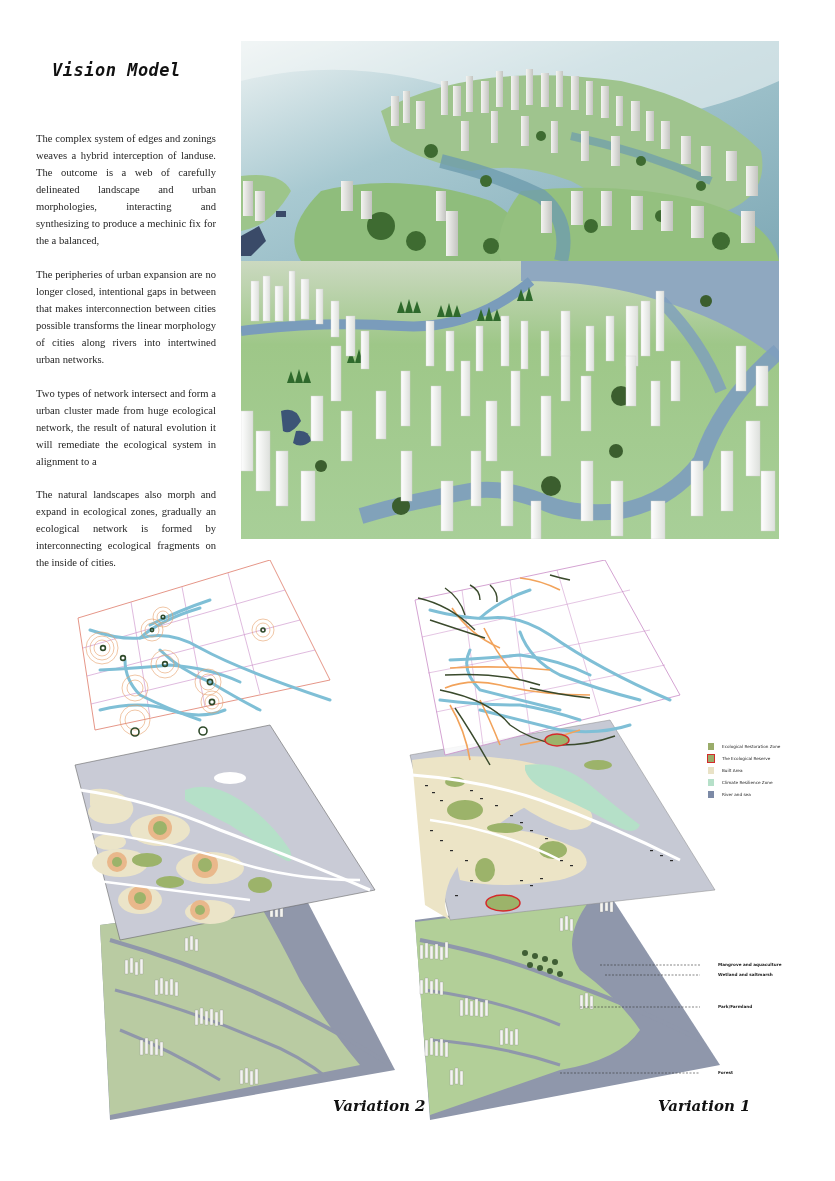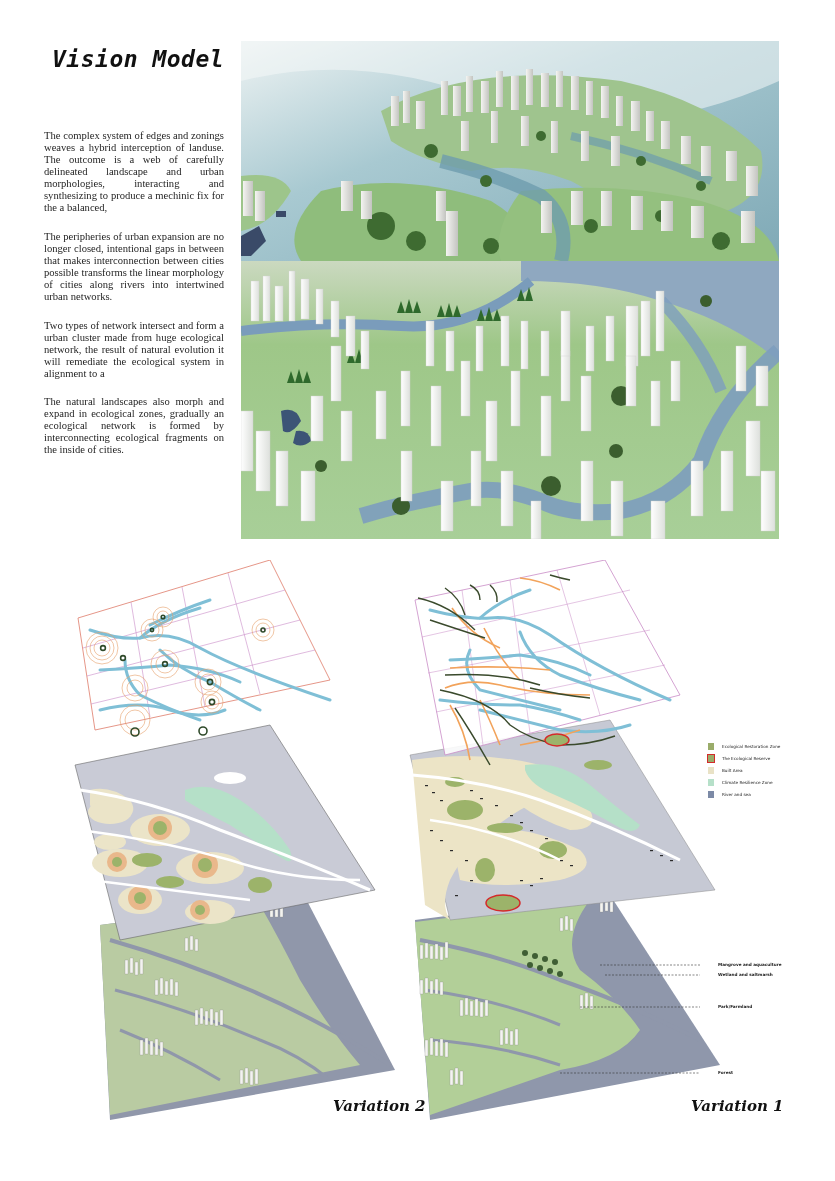--- a/index.html
+++ b/index.html
@@ -1,20 +1,20 @@
 <!DOCTYPE html>
 <html><head>
   <meta charset="utf-8">
   <style>
     html, body { margin: 0; padding: 0; background: #ffffff; }
     body { width: 835px; height: 1181px; position: relative; overflow: hidden; font-family: "Liberation Serif", serif; color: #1a1a1a; }
 
-    .title { position: absolute; left: 52px; top: 46px; font-family: "DejaVu Sans Mono", monospace; font-style: italic; font-weight: bold; font-size: 23px; letter-spacing: 0.5px; color: #111; }
-
-    .body-text { position: absolute; left: 44px; top: 130px; width: 180px; font-family: "Liberation Serif", serif; font-size: 10.6px; line-height: 12px; text-align: justify; color: #1e1e1e; }
+    .title { position: absolute; left: 52px; top: 60px; font-family: "DejaVu Sans Mono", monospace; font-style: italic; font-weight: bold; font-size: 17px; letter-spacing: 0.5px; color: #111; }
+
+    .body-text { position: absolute; left: 36px; top: 130px; width: 180px; font-family: "Liberation Serif", serif; font-size: 10.6px; line-height: 17px; text-align: justify; color: #1e1e1e; }
     .body-text p { margin: 0 0 16.8px 0; hyphens: auto; }
 
     .render { position: absolute; left: 241px; width: 538px; overflow: hidden; }
     .render-top { top: 41px; height: 220px; background: linear-gradient(160deg, #e9f0f1 0%, #c9dde2 25%, #a9c7cf 50%, #8eb4bf 70%, #9fbfc6 100%); }
     .render-bottom { top: 261px; height: 278px; background: linear-gradient(175deg, #d5dde3 0%, #b7cbd5 15%, #9fb9c6 25%, #b2d19b 40%, #a3c98a 65%, #b8d7a8 100%); }
 
     .diagram { position: absolute; }
 
     .legend { position: absolute; left: 708px; top: 740px; font-family: "DejaVu Sans", sans-serif; font-size: 4.2px; color: #222; }
     .legend-item { display: flex; align-items: center; height: 12px; }
@@ -537,13 +537,13 @@
     <span>River and sea</span>
   </div>
 </div>
 
 <div class="annotation" style="left:718px; top:962px;">Mangrove and aquaculture</div>
 <div class="annotation" style="left:718px; top:972px;">Wetland and saltmarsh</div>
 <div class="annotation" style="left:718px; top:1004px;">Park/Farmland</div>
 <div class="annotation" style="left:718px; top:1070px;">Forest</div>
 
 <div class="caption" style="left:293px; top:1097px;">Variation 2</div>
-<div class="caption" style="left:651px; top:1097px;text-align:center;">Variation 1</div>
+<div class="caption" style="left:618px; top:1097px;text-align:center;">Variation 1</div>
 
 </body></html>

